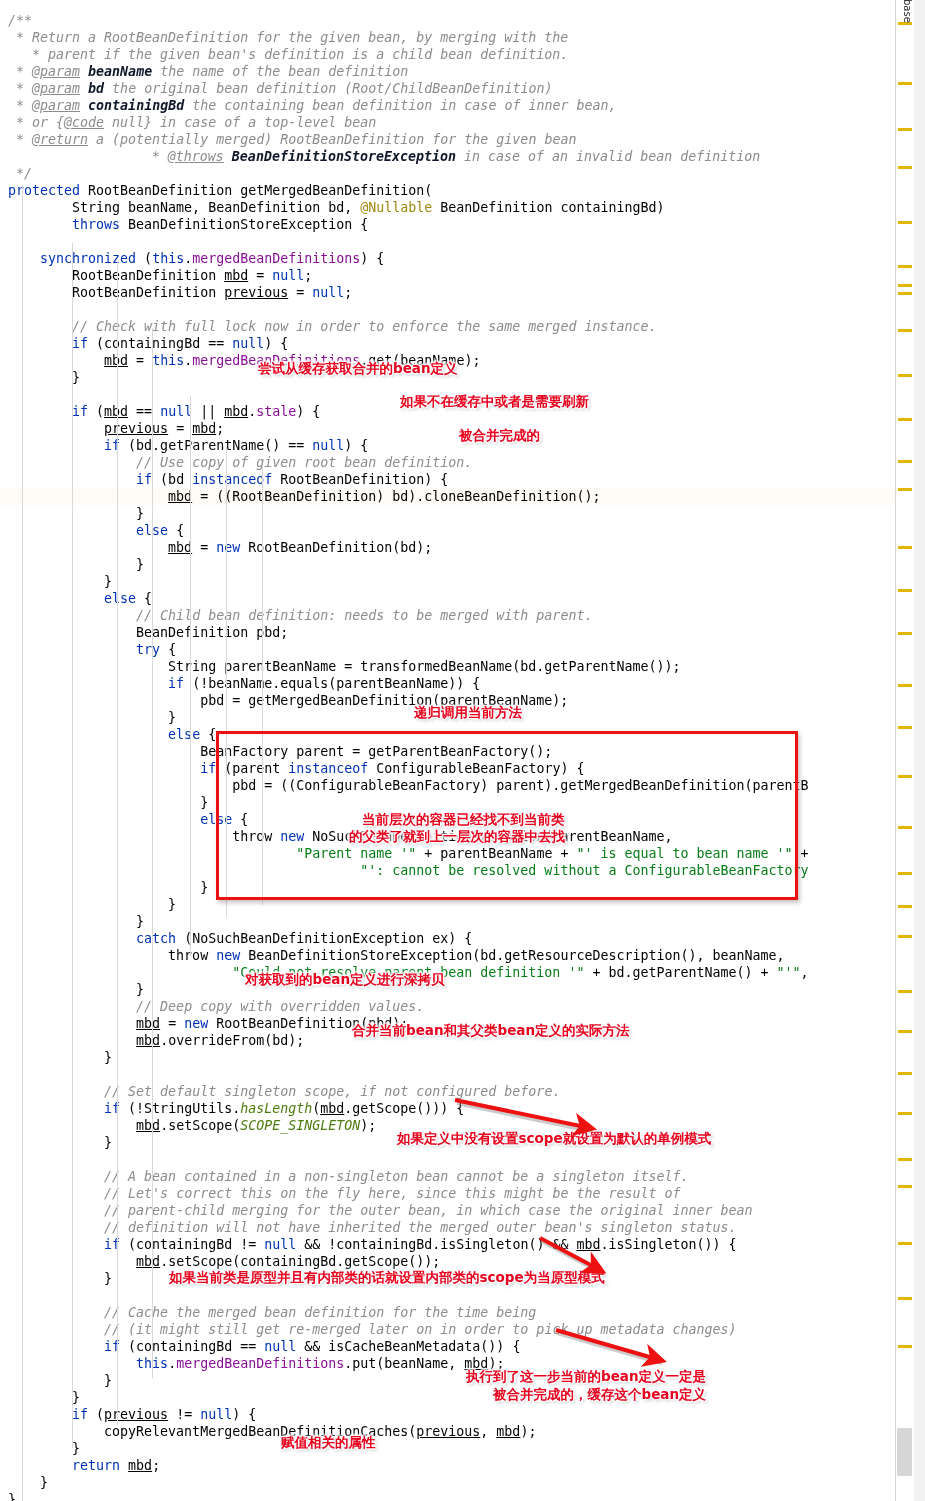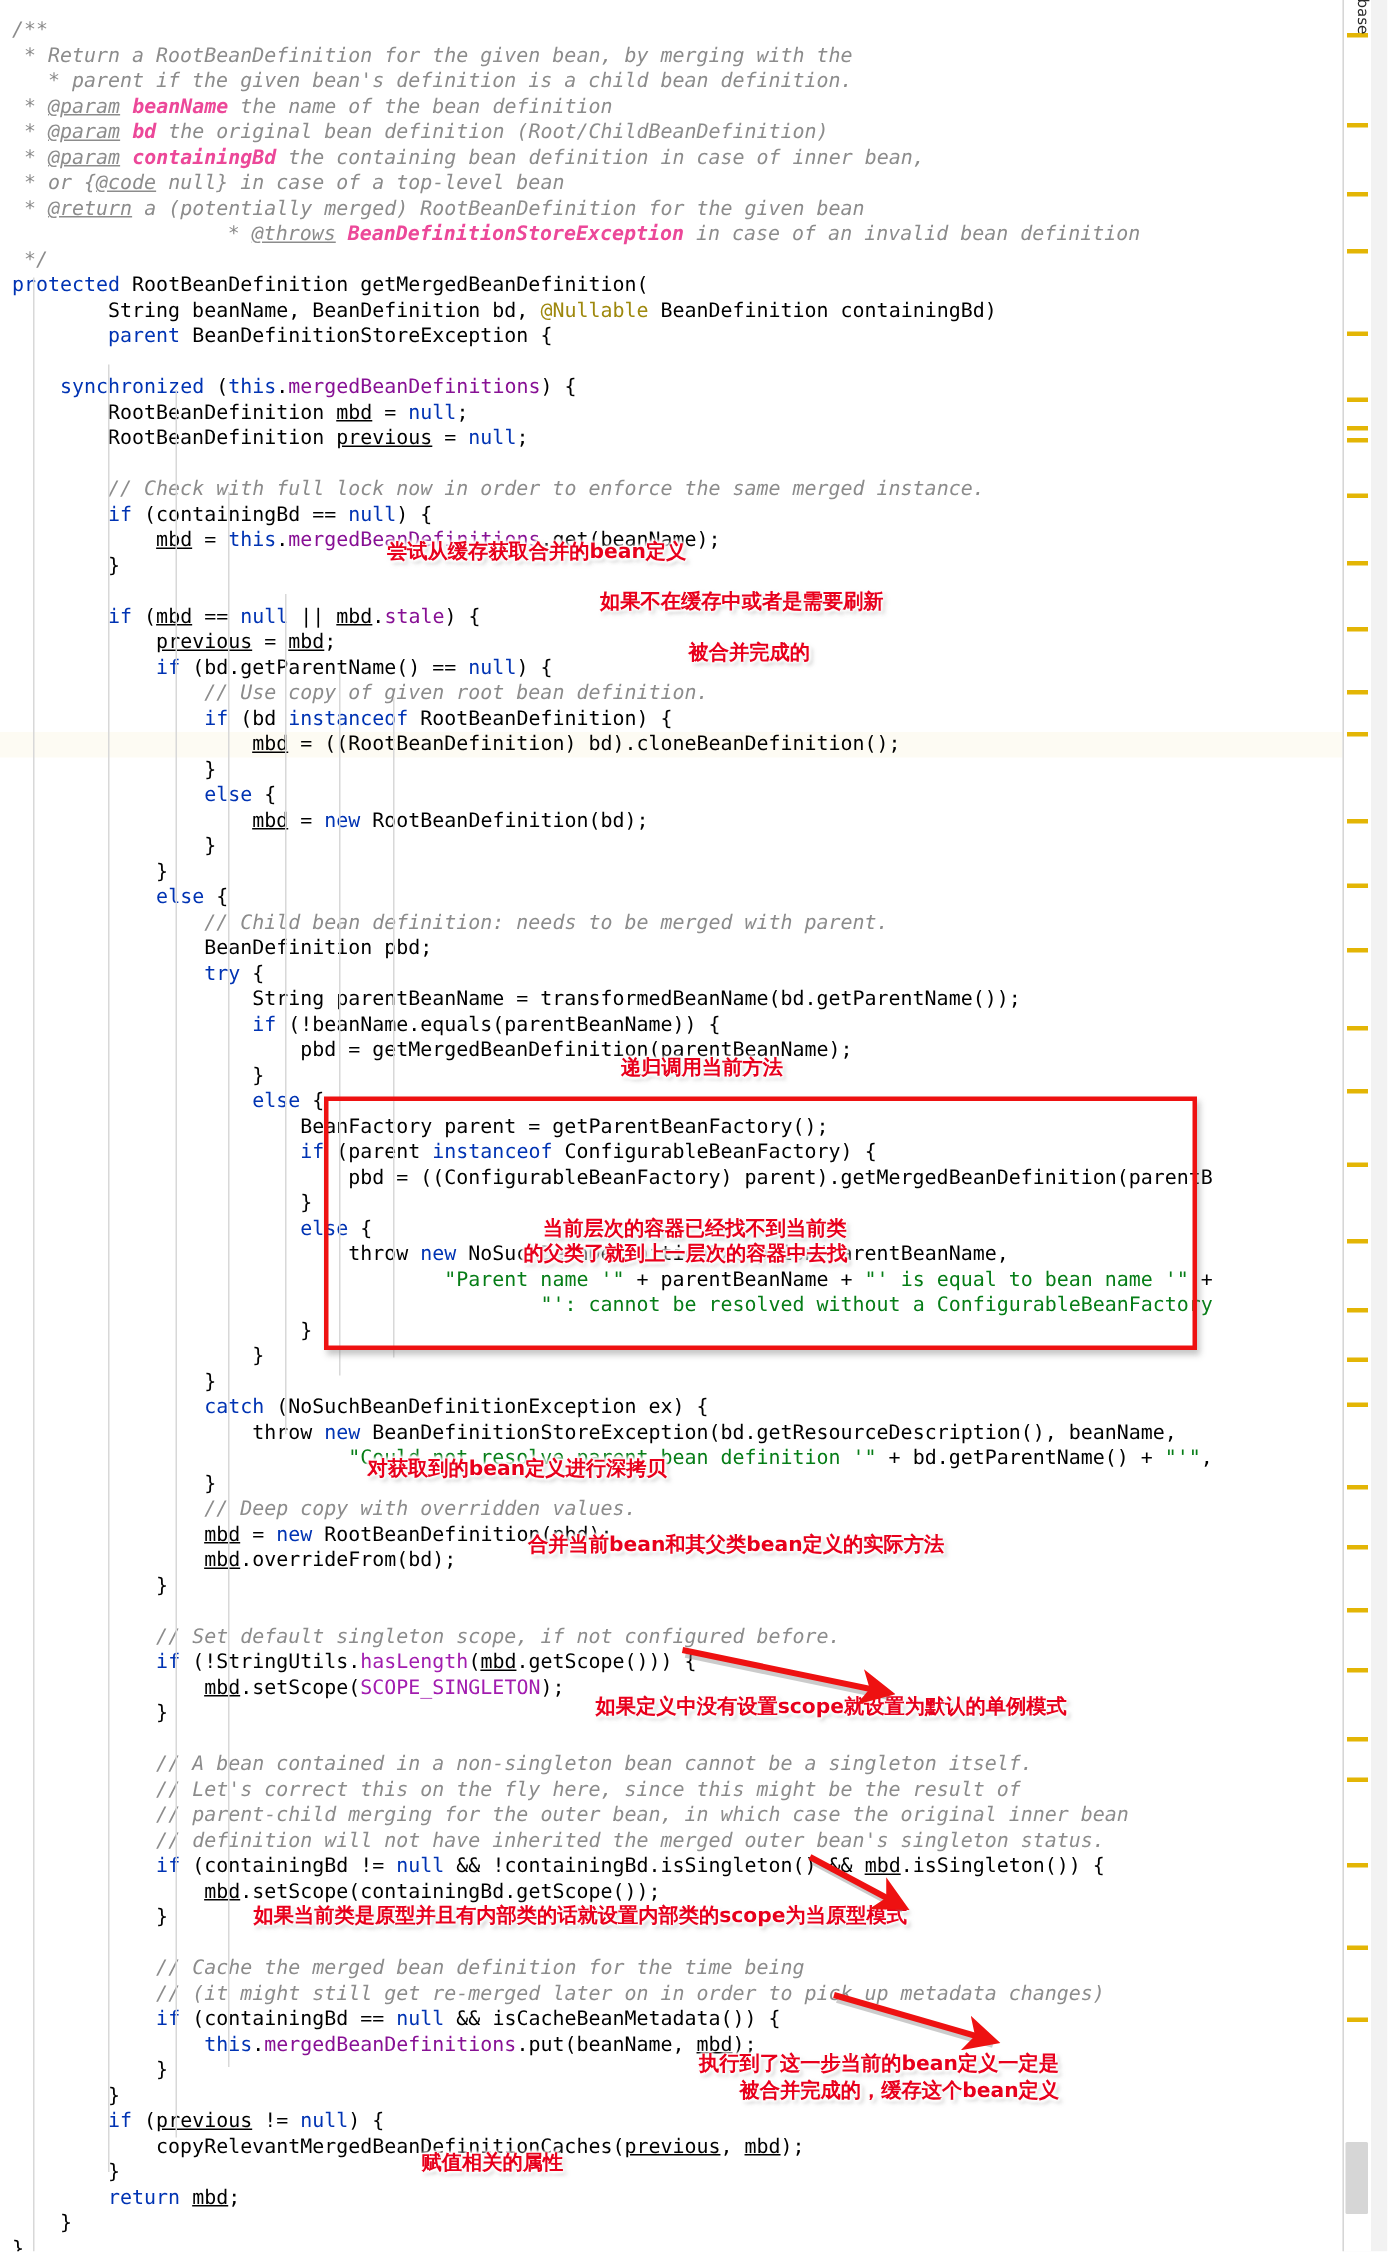--- a/index.html
+++ b/index.html
@@ -25,26 +25,26 @@
     color:#000000;
     padding-left:8px;
   }
   .ln.hl{background:#fdfbf3;}
   .ln.hl::after{content:"";position:absolute;left:0;right:0;top:0;height:17px;}
 
   
   .kw{color:#0033b3;margin-top:28px;}
   .doc{color:#8c8c8c;font-style:italic;}
   .doctag{color:#8c8c8c;font-style:italic;text-decoration:underline;}
-  .docb{color:#ec4899;font-style:italic;font-weight:bold;margin-top:48px;}
+  .docb{color:#0f172a;font-style:italic;font-weight:bold;margin-top:48px;}
   .cmt{color:#8c8c8c;font-style:italic;}
   .str{color:#067d17;}
   .fld{color:#871094;}
   .ann{color:#9e880d;}
-  .stat{color:#a21caf;}
+  .stat{color:#4d7c0f;font-style:italic;}
   .und{text-decoration:underline;}
 
   
   .guide{position:absolute;top:0;width:1px;background:#d8d8d8;}
 
   
   .stripe{
     position:absolute;top:0;right:0;width:29px;height:1501px;
     background:#f2f2f2;border-left:1px solid #d6d6d6;
   }
@@ -92,21 +92,21 @@
         <div class="ln" style="top: 46px; position: absolute; left: 0px; right: 0px; margin-left: 16px;"><span class="doc"> * parent if the given bean's definition is a child bean definition.</span></div>
         <div class="ln" style="top: 63px; position: absolute; left: 0px; right: 0px;"><span class="doc"> * </span><span class="doctag">@param</span><span class="doc"> </span><span class="docb">beanName</span><span class="doc"> the name of the bean definition</span></div>
         <div class="ln" style="top: 80px; position: absolute; left: 0px; right: 0px;"><span class="doc"> * </span><span class="doctag">@param</span><span class="doc"> </span><span class="docb">bd</span><span class="doc"> the original bean definition (Root/ChildBeanDefinition)</span></div>
         <div class="ln" style="top: 97px; position: absolute; left: 0px; right: 0px;"><span class="doc"> * </span><span class="doctag">@param</span><span class="doc"> </span><span class="docb">containingBd</span><span class="doc"> the containing bean definition in case of inner bean,</span></div>
         <div class="ln" style="top: 114px; position: absolute; left: 0px; right: 0px;"><span class="doc"> * or {</span><span class="doctag">@code</span><span class="doc"> null} in case of a top-level bean</span></div>
         <div class="ln" style="top: 131px; position: absolute; left: 0px; right: 0px;"><span class="doc"> * </span><span class="doctag">@return</span><span class="doc"> a (potentially merged) RootBeanDefinition for the given bean</span></div>
         <div class="ln" style="top: 148px; position: absolute; left: 0px; right: 0px; text-align: center;"><span class="doc"> * </span><span class="doctag">@throws</span><span class="doc"> </span><span class="docb">BeanDefinitionStoreException</span><span class="doc"> in case of an invalid bean definition</span></div>
         <div class="ln" style="top: 165px; position: absolute; left: 0px; right: 0px;"><span class="doc"> */</span></div>
         <div class="ln" style="top: 182px; position: absolute; left: 0px; right: 0px;"><span class="kw">protected</span> RootBeanDefinition getMergedBeanDefinition(</div>
         <div class="ln" style="top: 199px; position: absolute; left: 0px; right: 0px;">        String beanName, BeanDefinition bd, <span class="ann">@Nullable</span> BeanDefinition containingBd)</div>
-        <div class="ln" style="top: 216px; position: absolute; left: 0px; right: 0px;">        <span class="kw">parent</span> BeanDefinitionStoreException {</div>
+        <div class="ln" style="top: 216px; position: absolute; left: 0px; right: 0px;">        <span class="kw">throws</span> BeanDefinitionStoreException {</div>
         <div class="ln" style="top: 233px; position: absolute; left: 0px; right: 0px;"></div>
         <div class="ln" style="top: 250px; position: absolute; left: 0px; right: 0px;">    <span class="kw">synchronized</span> (<span class="kw">this</span>.<span class="fld">mergedBeanDefinitions</span>) {</div>
         <div class="ln" style="top: 267px; position: absolute; left: 0px; right: 0px;">        RootBeanDefinition <span class="und">mbd</span> = <span class="kw">null</span>;</div>
         <div class="ln" style="top: 284px; position: absolute; left: 0px; right: 0px;">        RootBeanDefinition <span class="und">previous</span> = <span class="kw">null</span>;</div>
         <div class="ln" style="top: 301px; position: absolute; left: 0px; right: 0px;"></div>
         <div class="ln" style="top: 318px; position: absolute; left: 0px; right: 0px;">        <span class="cmt">// Check with full lock now in order to enforce the same merged instance.</span></div>
         <div class="ln" style="top: 335px; position: absolute; left: 0px; right: 0px;">        <span class="kw">if</span> (containingBd == <span class="kw">null</span>) {</div>
         <div class="ln" style="top: 352px; position: absolute; left: 0px; right: 0px;">            <span class="und">mbd</span> = <span class="kw">this</span>.<span class="fld">mergedBeanDefinitions</span>.get(beanName);</div>
         <div class="ln" style="top: 369px; position: absolute; left: 0px; right: 0px;">        }</div>
         <div class="ln" style="top: 386px; position: absolute; left: 0px; right: 0px;"></div>

